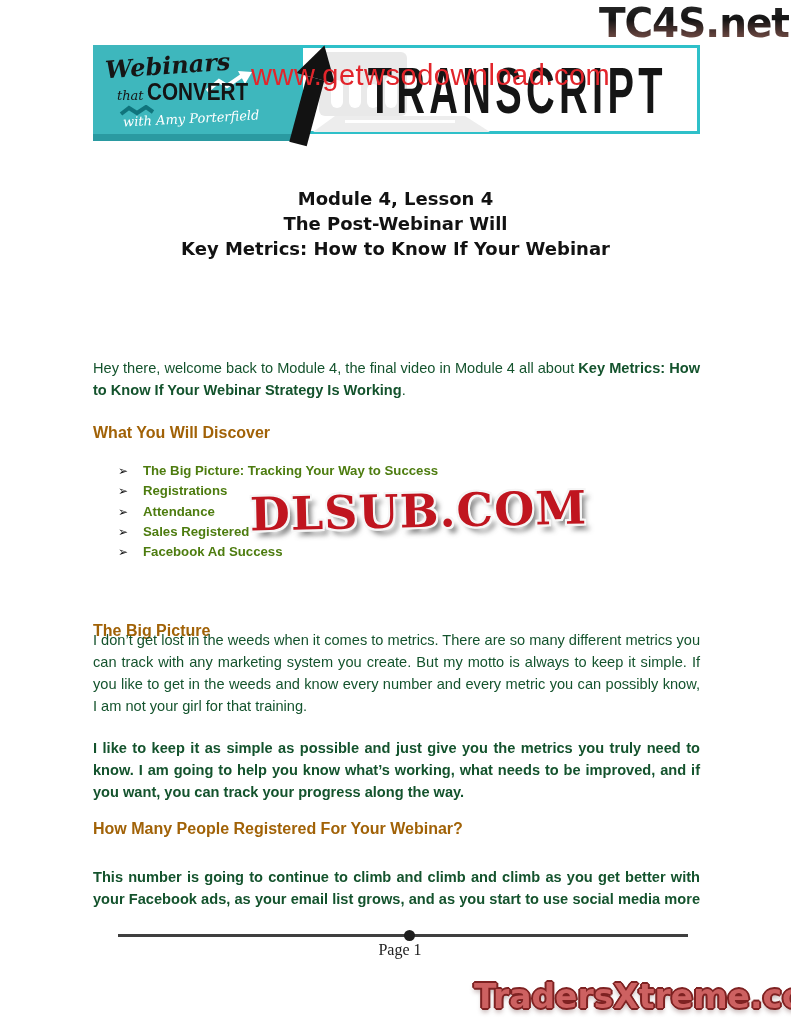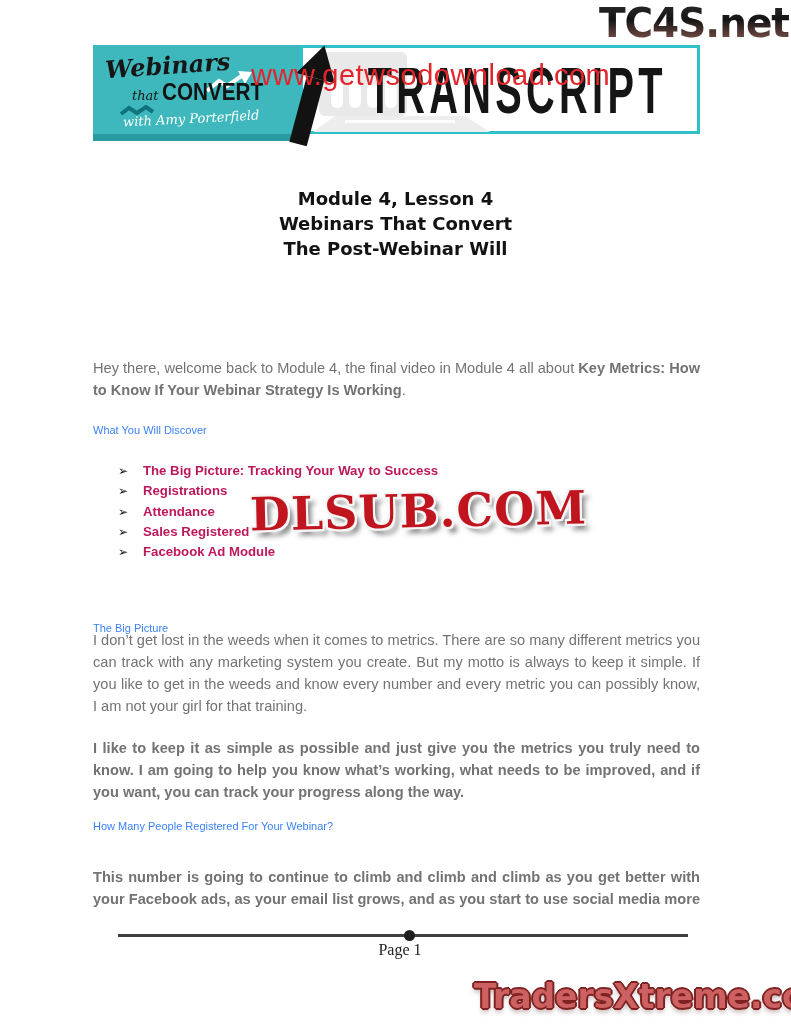--- a/index.html
+++ b/index.html
@@ -24,39 +24,39 @@
   .transcript span{font-family:"Liberation Sans",sans-serif;font-weight:700;font-size:64px;
               letter-spacing:7px;color:#151515;transform:scaleX(0.62);white-space:nowrap;}
   .laptop-gfx{position:absolute;left:2px;top:2px;z-index:0;}
   .black-arrow{position:absolute;left:175px;top:-5px;width:120px;height:104px;overflow:visible;z-index:5;}
   .redmark{position:absolute;left:158px;top:14px;font-size:29px;letter-spacing:.5px;color:#e2252b;
            z-index:9;white-space:nowrap;}
   .lg1{position:absolute;left:12px;top:6px;font-family:"DejaVu Serif",serif;font-style:italic;
        font-weight:bold;font-size:24px;color:#161616;transform:rotate(-4deg);z-index:2;}
   .logo-arrow{position:absolute;left:112px;top:26px;z-index:2;}
   .lg2{position:absolute;left:24px;top:34px;white-space:nowrap;z-index:2;}
-  .that{font-family:"DejaVu Serif",serif;font-style:italic;font-size:13px;color:#161616;margin-right:3px;margin-left:15px;}
+  .that{font-family:"DejaVu Serif",serif;font-style:italic;font-size:13px;color:#161616;margin-right:3px;}
   .conv{display:inline-block;font-weight:bold;font-size:23px;color:#141414;transform:scaleX(.9);
         transform-origin:left;letter-spacing:0;}
   .squiggle{position:absolute;left:26px;top:60px;z-index:2;}
   .lg3{position:absolute;left:30px;top:66px;font-family:"DejaVu Serif",serif;font-style:italic;
        font-size:13px;color:#ffffff;transform:rotate(-3deg);z-index:2;white-space:nowrap;}
 
   
   .title-block{position:absolute;top:186px;left:0;width:791px;text-align:center;}
   .title-line{font-family:"DejaVu Sans",sans-serif;font-weight:bold;font-size:18px;line-height:25px;color:#121212;}
-  .para{position:absolute;left:93px;width:607px;text-align:justify;font-size:14.6px;line-height:22px;color:#737373;}
+  .para{position:absolute;left:93px;width:607px;text-align:justify;font-size:14.6px;line-height:22px;color:#14532d;}
   .para b{font-weight:bold;}
-  .h{position:absolute;left:93px;font-weight:normal;font-size:11px;color:#3b82f6;}
+  .h{position:absolute;left:93px;font-weight:bold;font-size:16px;color:#a16207;}
   .intro{top:357px;}
   .h-discover{top:424px;}
   .blist{position:absolute;left:93px;top:461px;margin:0;padding:0 0 0 25px;list-style:none;}
   .blist li{display:flex;align-items:baseline;line-height:20.3px;}
   .blt{width:14px;margin-right:11px;font-size:12px;color:#111;flex:0 0 auto;}
-  .bitem{font-weight:bold;font-size:13.2px;color:#be185d;}
+  .bitem{font-weight:bold;font-size:13.2px;color:#4d7c0f;}
   .h-bigpic{top:622px;}
   .p1{top:629px;}
   .p2{top:737px;font-weight:bold;}
   .h-reg{top:820px;}
   .p3{top:866px;text-align-last:justify;font-weight:bold;}
 
   
   .dlsub{position:absolute;left:250px;top:484px;font-family:"DejaVu Serif",serif;font-weight:bold;
          font-size:46px;letter-spacing:1px;color:#c0151f;transform:rotate(-1.2deg);z-index:3;white-space:nowrap;
          text-shadow:-2px 0 0 #f6f6f6,2px 0 0 #f6f6f6,0 -2px 0 #f6f6f6,0 2px 0 #f6f6f6,
@@ -114,22 +114,22 @@
   <svg class="black-arrow" viewBox="0 0 120 104">
     <polygon points="21.3,101.7 38.7,106.3 56.3,40.6 38.9,36.0" fill="#121212"></polygon>
     <polygon points="28.3,33.1 66.9,43.5 56.4,5.5" fill="#121212"></polygon>
   </svg>
 
   <div class="redmark">www.getwsodownload.com</div>
 </div>
 
 <div class="title-block">
   <div class="title-line">Module 4, Lesson 4</div>
-  <div class="title-line">Webinars That Convert</div>
   <div class="title-line">The Post-Webinar Will</div>
+  <div class="title-line">Key Metrics: How to Know If Your Webinar</div>
 </div>
 
 <div class="para intro"><span>Hey there, welcome back to Module 4, the final video in Module 4 all about </span><b>Key Metrics: How to Know If Your Webinar Strategy Is Working</b><span>.</span></div>
 
 <div class="h h-discover">What You Will Discover</div>
 
 <ul class="blist">
   <li>
       <span class="blt">➢</span>
       <span class="bitem">The Big Picture: Tracking Your Way to Success</span>
@@ -141,21 +141,21 @@
   <li>
       <span class="blt">➢</span>
       <span class="bitem">Attendance</span>
     </li>
   <li>
       <span class="blt">➢</span>
       <span class="bitem">Sales Registered</span>
     </li>
   <li>
       <span class="blt">➢</span>
-      <span class="bitem">Facebook Ad Module</span>
+      <span class="bitem">Facebook Ad Success</span>
     </li>
 </ul>
 
 <div class="dlsub">DLSUB.COM</div>
 
 <div class="h h-bigpic">The Big Picture</div>
 <div class="para p1">I don’t get lost in the weeds when it comes to metrics. There are so many different metrics you can track with any marketing system you create. But my motto is always to keep it simple. If you like to get in the weeds and know every number and every metric you can possibly know, I am not your girl for that training.</div>
 <div class="para p2">I like to keep it as simple as possible and just give you the metrics you truly need to know. I am going to help you know what’s working, what needs to be improved, and if you want, you can track your progress along the way.</div>
 
 <div class="h h-reg">How Many People Registered For Your Webinar?</div>

